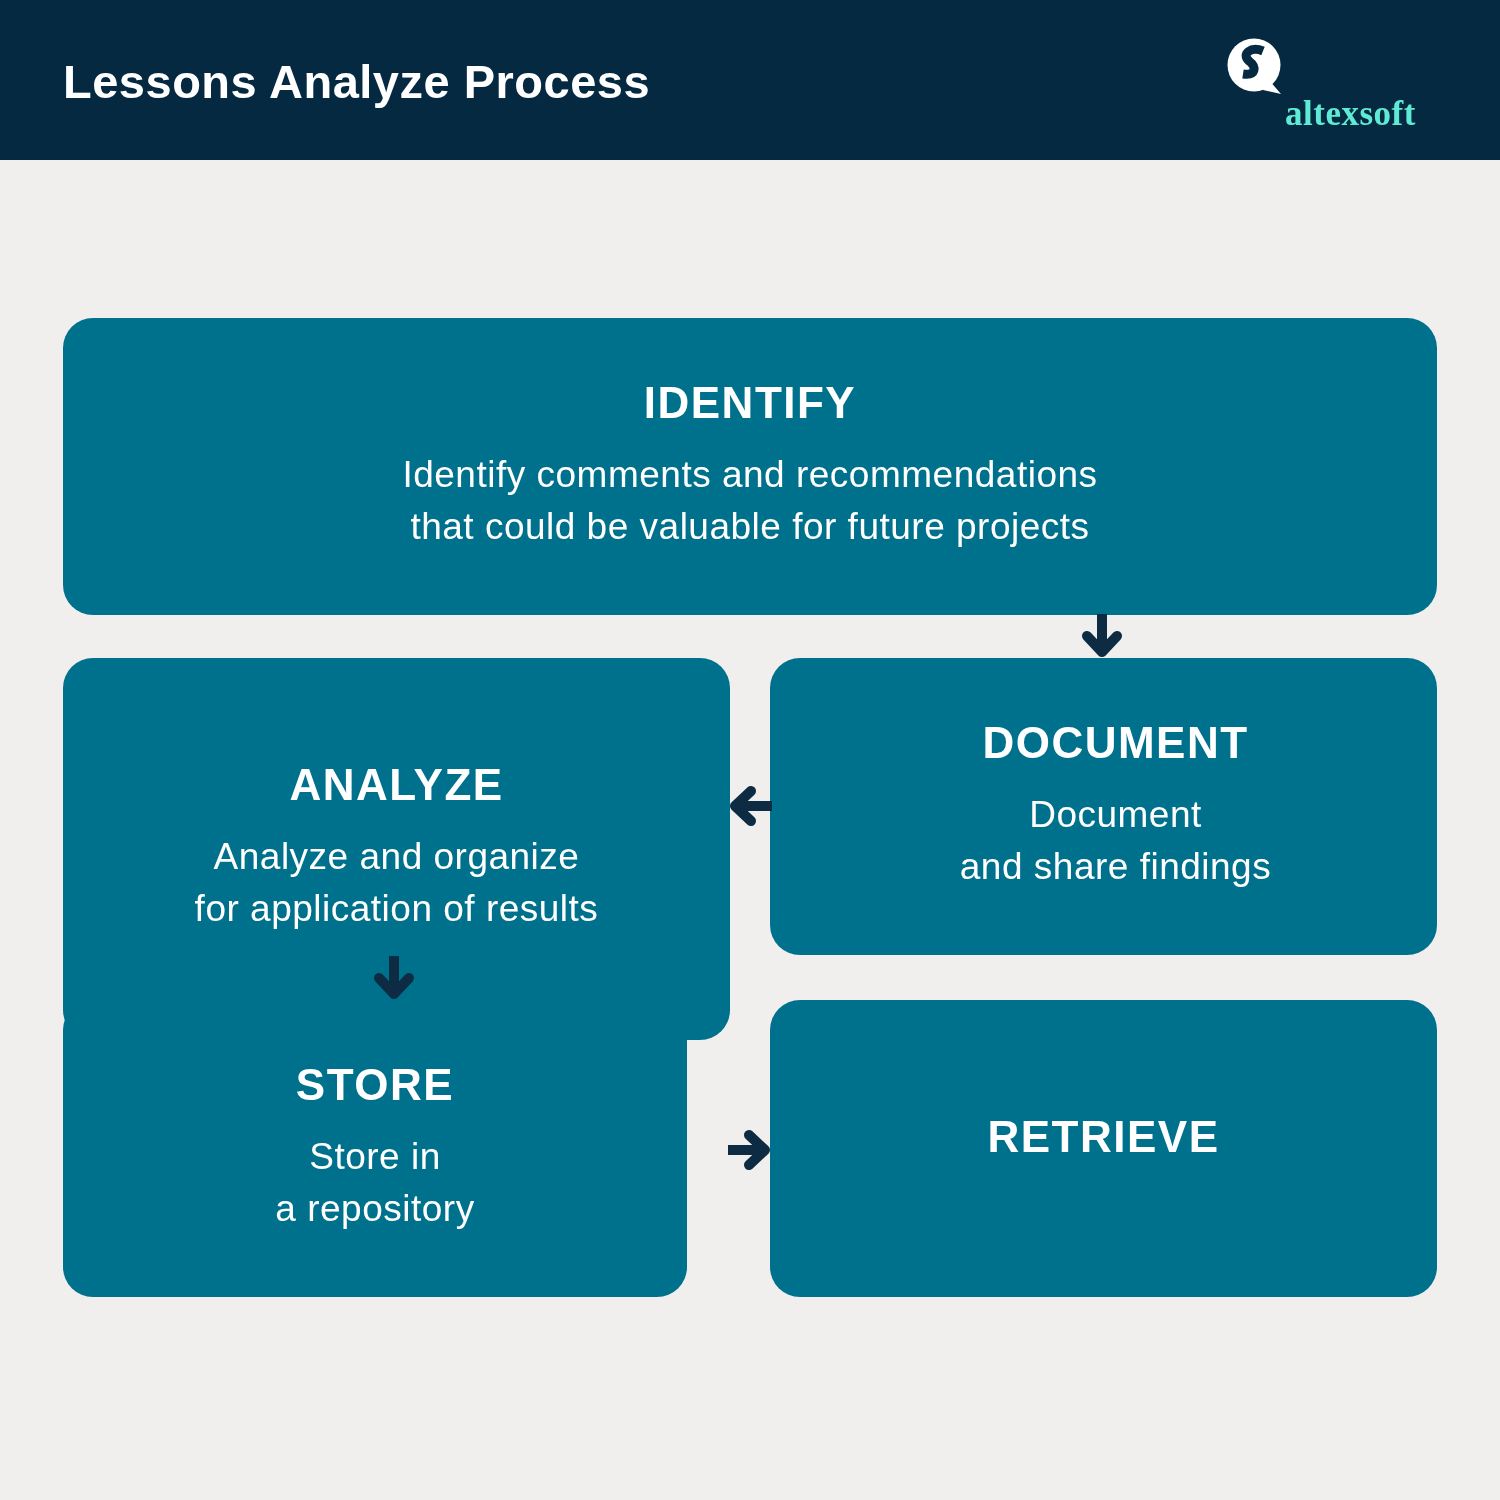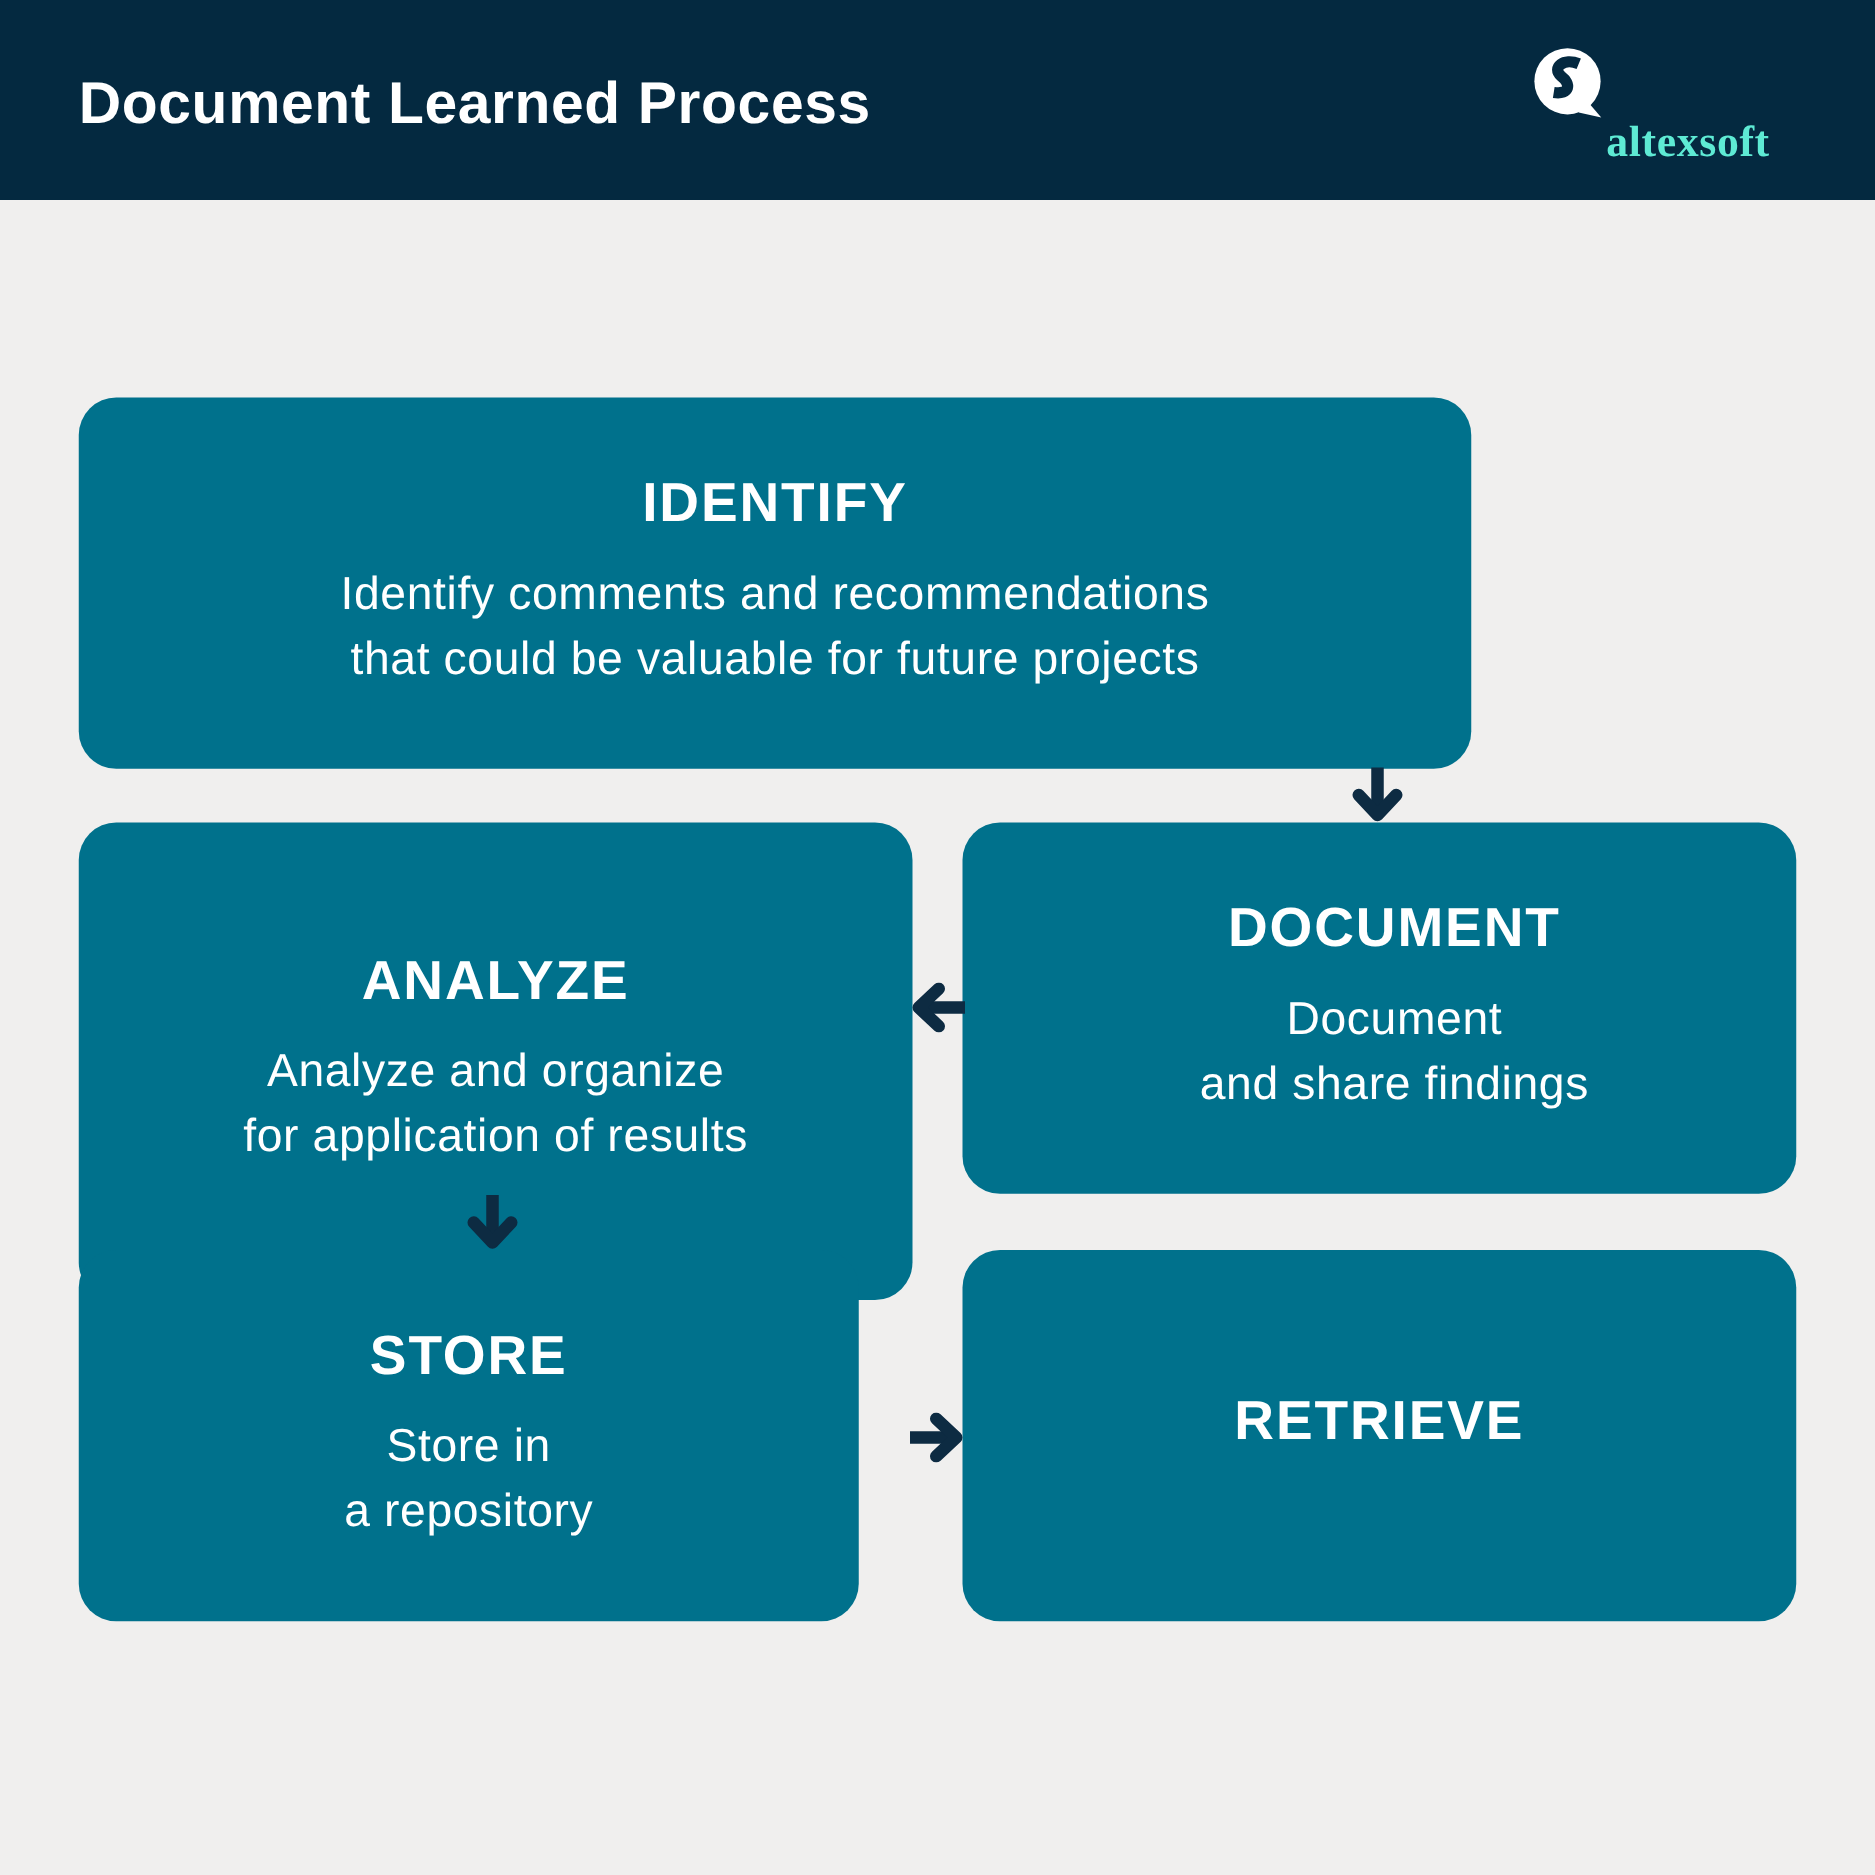--- a/index.html
+++ b/index.html
@@ -79,40 +79,40 @@
     color:#ffffff;
   }
   .node-desc{
     margin:0;
     font-size:37px;
     font-weight:300;
     letter-spacing:0.5px;
     line-height:1.4;
     color:#ffffff;
   }
-  .node-identify{ left:63px;  top:318px;  width:1114px; height:297px; }
+  .node-identify{ left:63px;  top:318px;  width:1374px; height:297px; }
   .node-analyze{  left:63px;  top:658px;  width:667px;  height:382px; }
   .node-document{ left:770px; top:658px;  width:667px;  height:297px;padding-left:44px; }
   .node-store{    left:63px;  top:1000px; width:624px;  height:297px; }
   .node-retrieve{ left:770px; top:1000px; width:667px;  height:297px; }
   
   .arrow{ position:absolute; }
   .arrow svg{ display:block; }
   .arrow-identify-document{ left:1080px; top:612px; }
   .arrow-document-analyze{  left:726px;  top:786px; }
   .arrow-analyze-store{     left:372px;  top:954px; }
   .arrow-store-retrieve{    left:728px;  top:1130px; }
 </style>
 </head>
 <body>
 
 <div class="page">
 
   <div class="header">
-    <h1 class="page-title">Document Learned Process</h1>
+    <h1 class="page-title">Lessons Analyze Process</h1>
 
     <div class="brand">
       <svg class="brand-icon" width="56" height="60" viewBox="0 0 56 60" xmlns="http://www.w3.org/2000/svg">
         <circle cx="27" cy="27" r="26.5" fill="#ffffff"></circle>
         <polygon points="42,42 54,56 36,52" fill="#ffffff"></polygon>
         <path d="M36 13 C 24 8, 14 16, 22 23 C 30 29, 29 38, 16 36" fill="none" stroke="#042940" stroke-width="9" stroke-linecap="butt"></path>
       </svg>
       <span class="brand-name">altexsoft</span>
     </div>
   </div>

